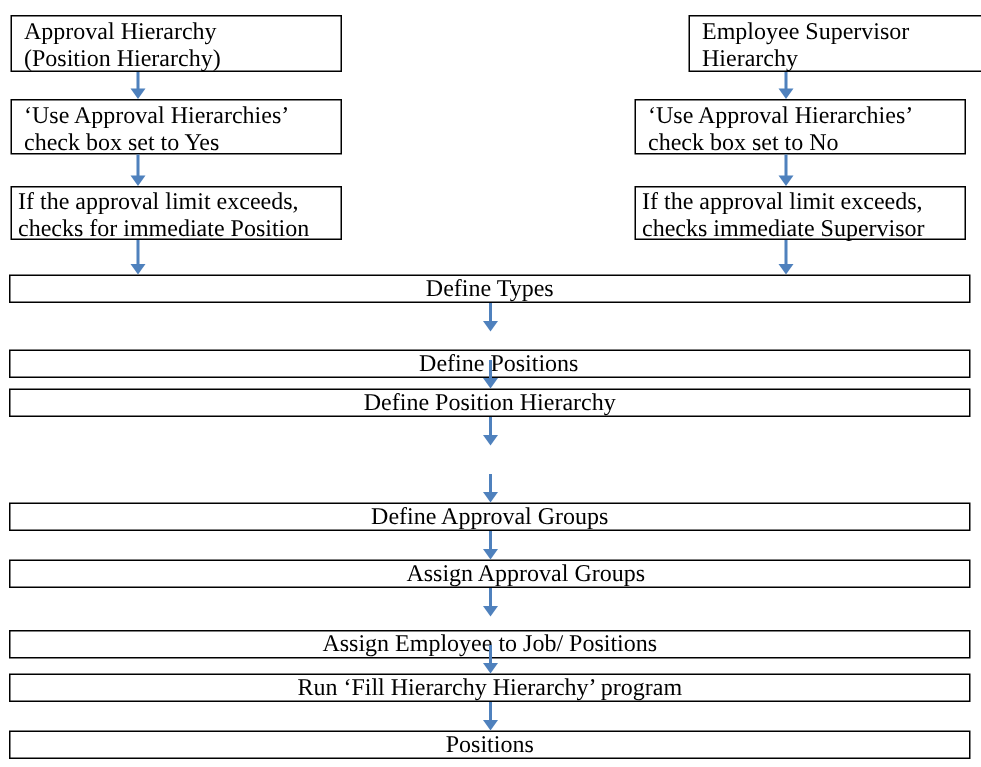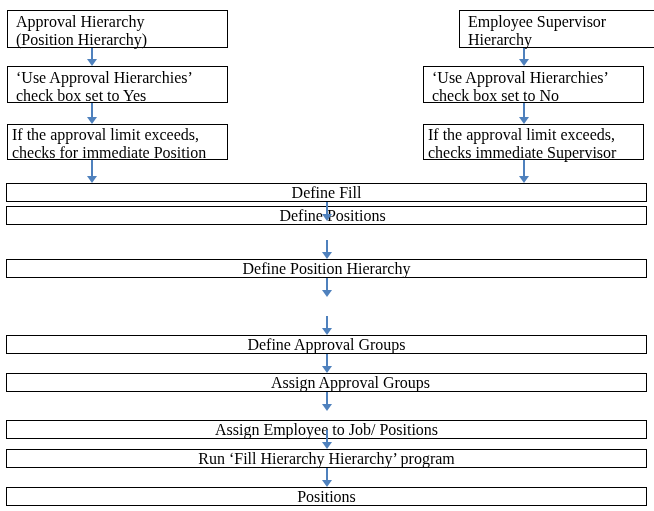--- a/index.html
+++ b/index.html
@@ -88,22 +88,22 @@
     </div>
   <div class="arrow" style="left:519px; top:103px; height:21px;">
       <div class="shaft"></div>
       <div class="head"></div>
     </div>
   <div class="arrow" style="left:519px; top:160px; height:23px;">
       <div class="shaft"></div>
       <div class="head"></div>
     </div>
 
-  <div class="box full" style="top:183px;">Define Fill</div>
-  <div class="box full" style="top:206px;padding-left:12px;">Define Positions</div>
+  <div class="box full" style="top:183px;">Define Types</div>
+  <div class="box full" style="top:233px;padding-left:12px;">Define Positions</div>
   <div class="box full" style="top:259px;">Define Position Hierarchy</div>
   <div class="box full" style="top:335px;">Define Approval Groups</div>
   <div class="box full" style="top:373px;padding-left:48px;">Assign Approval Groups</div>
   <div class="box full" style="top:420px;">Assign Employee to Job/ Positions</div>
   <div class="box full" style="top:449px;">Run ‘Fill Hierarchy Hierarchy’ program</div>
   <div class="box full" style="top:487px;">Positions</div>
 
   <div class="arrow" style="left:322px; top:202px; height:19px;">
       <div class="shaft"></div>
       <div class="head"></div>

